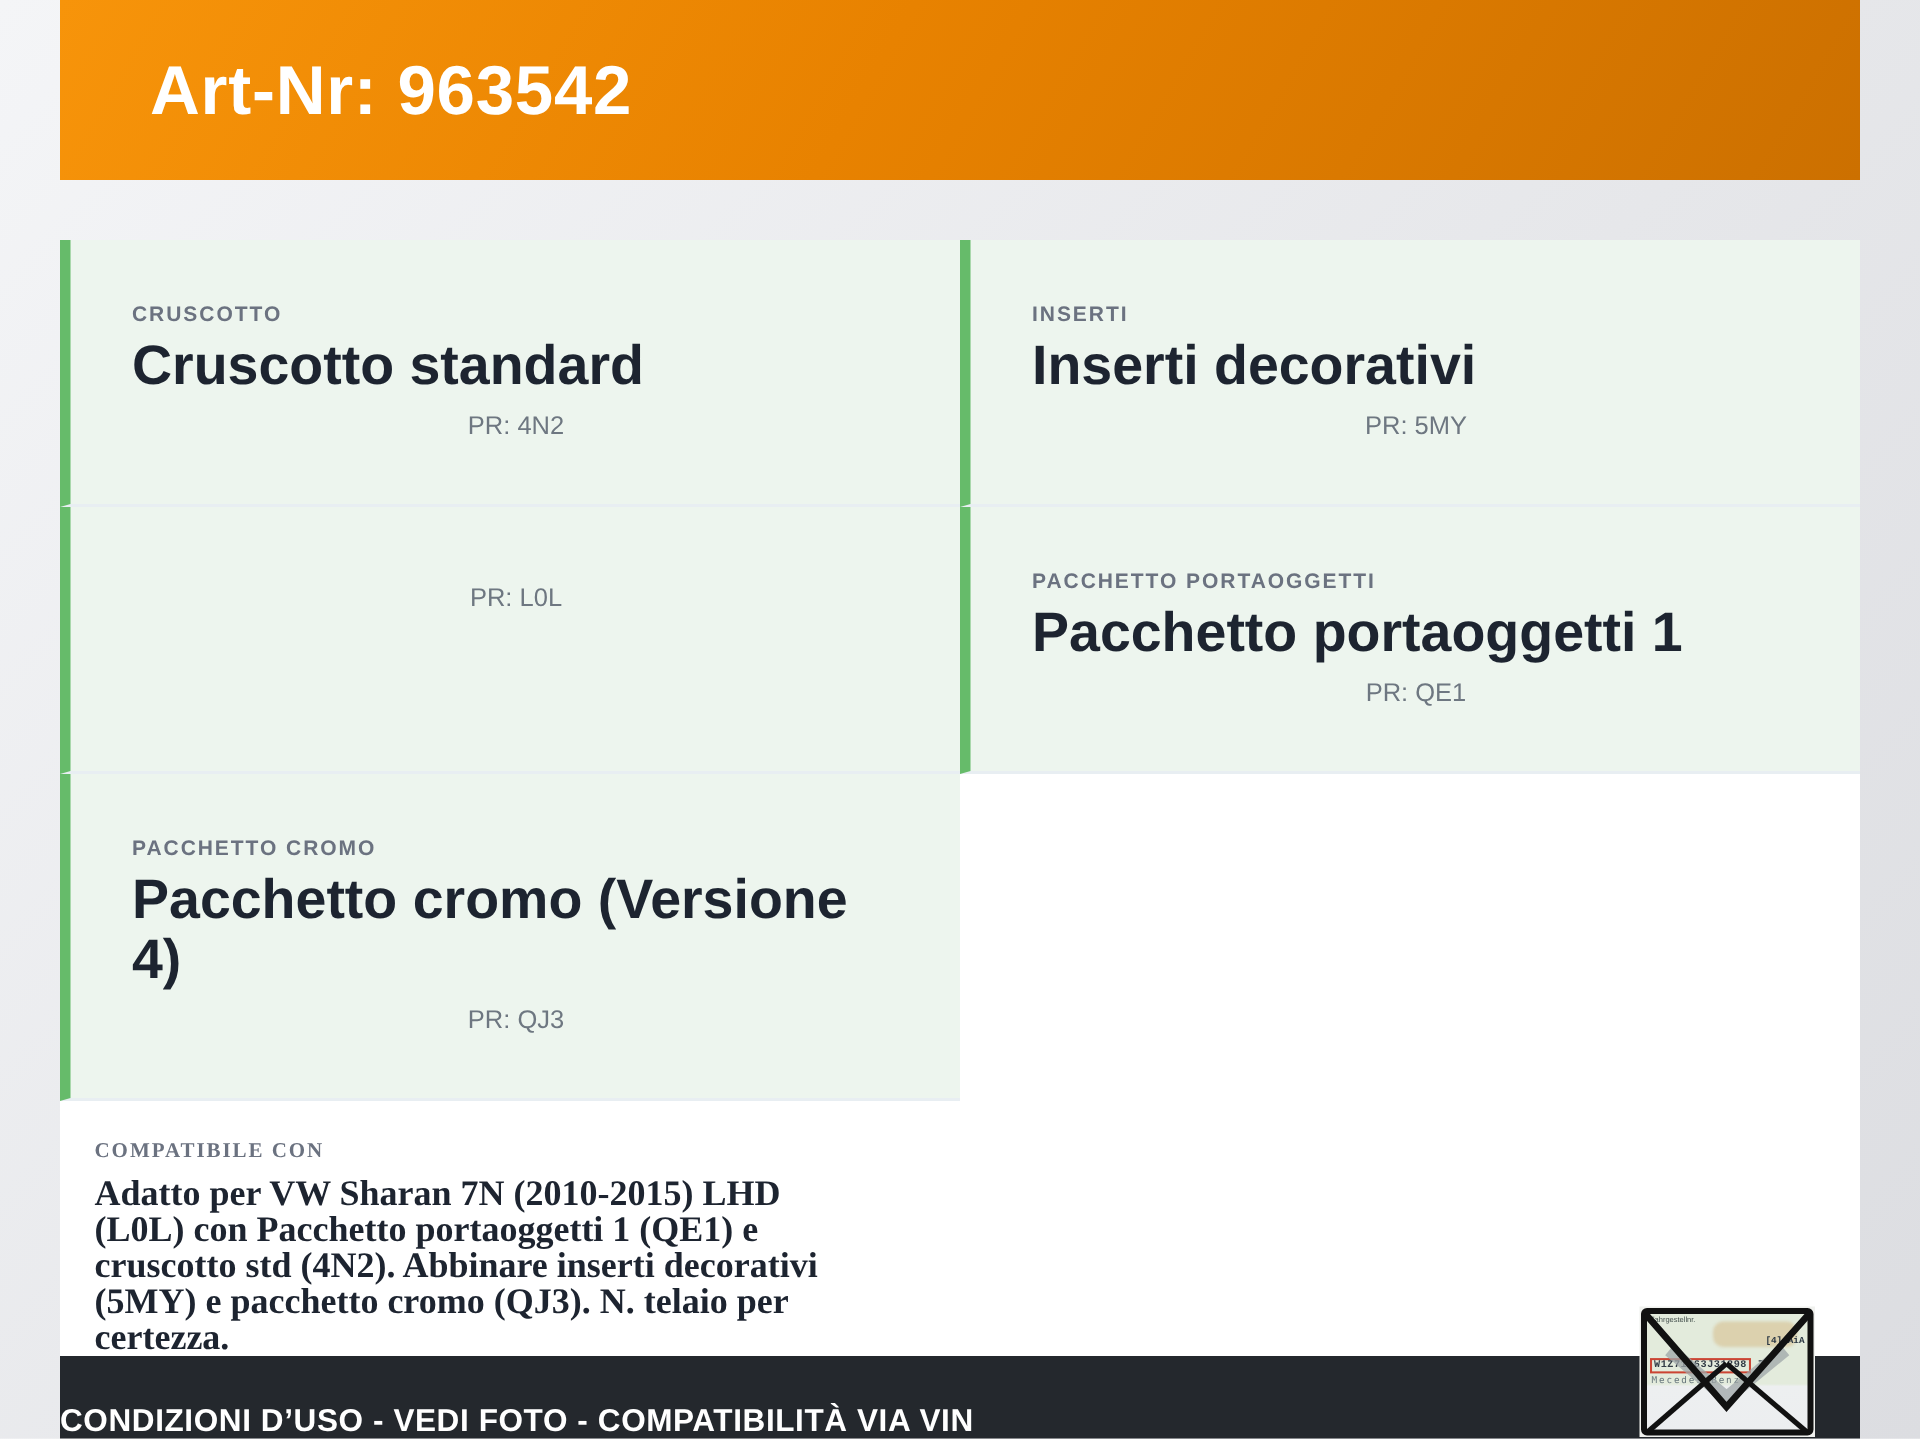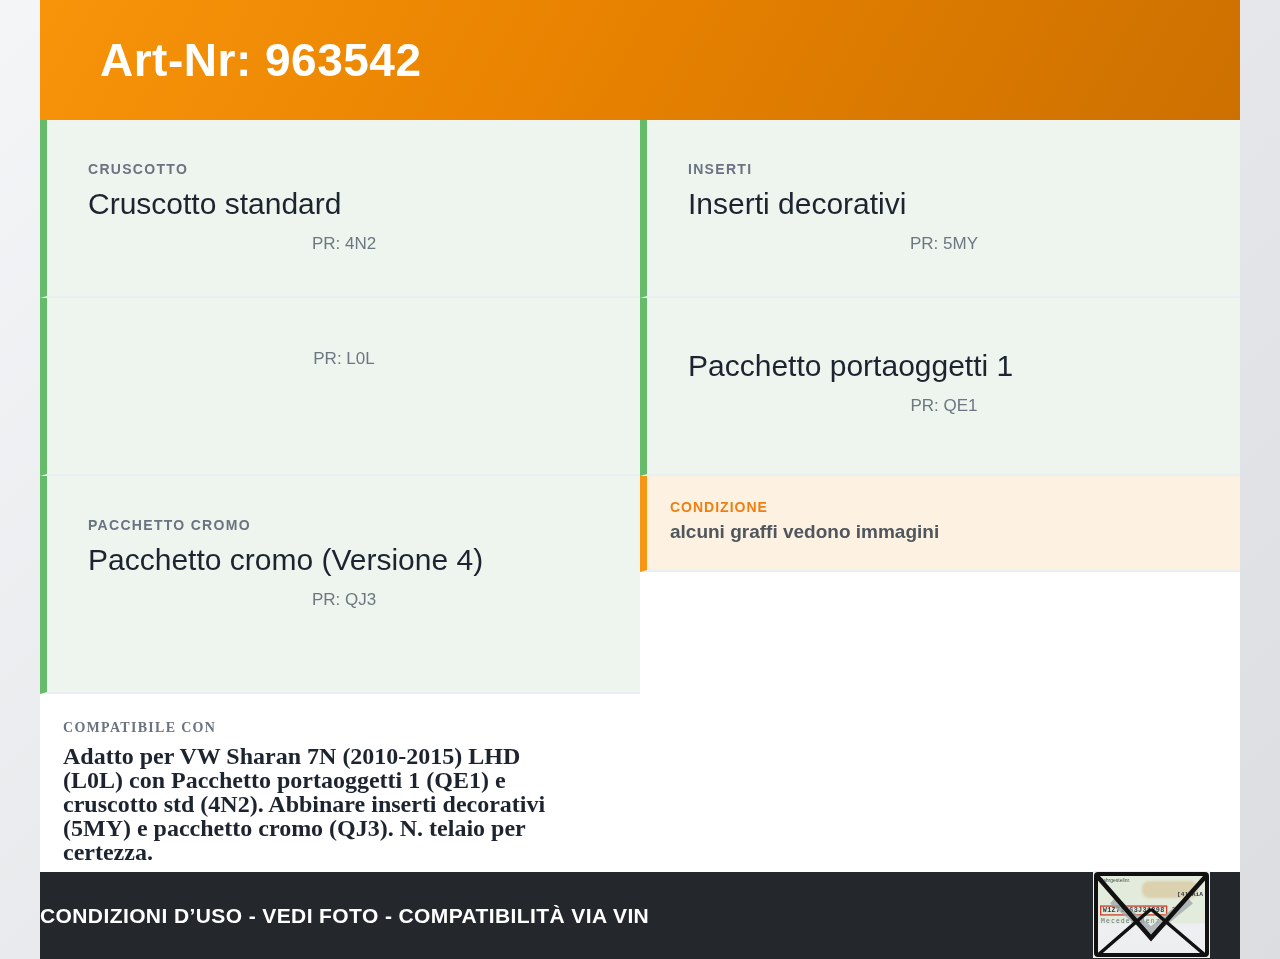--- a/index.html
+++ b/index.html
@@ -10,28 +10,28 @@
   .content { position:absolute; left:40px; top:0; width:1200px; height:959px;
     display:flex; flex-direction:column; }
 
   
   .hero { height:120px; flex:0 0 120px;
     background:linear-gradient(120deg,#f7940a 0%,#e88200 45%,#cc7000 100%);
     display:flex; align-items:center; padding-left:60px; }
   .hero h1 { color:#ffffff; font-size:46px; font-weight:800; letter-spacing:0.5px; }
 
   
-  .grid { flex:1 1 auto; display:flex; }
+  .grid { flex:1 1 auto; display:flex;margin-top:40px; }
   .col { width:600px; display:flex; flex-direction:column; background:#ffffff; }
   .card { background:#edf5ee; border-left:7px solid #66bb6a;
     border-bottom:2px solid #e8eef2; padding:41px 40px 0 41px; overflow:hidden; }
   .card.h178 { flex:0 0 178px; }
   .card.h218 { flex:0 0 218px; }
   .label { font-size:14px; font-weight:700; color:#6b7280; letter-spacing:1.3px; }
-  .title { font-size:30px; font-weight:400; color:#1d2430; line-height:40px; margin-top:7px; }
+  .title { font-size:37px; font-weight:700; color:#1d2430; line-height:40px; margin-top:7px; }
   .pr { font-size:17px; color:#6e7781; margin-top:10px;text-align:center; }
 
   
   .card.condition { background:#fdf1e2; border-left:7px solid #f79612;
     flex:0 0 96px; padding:23px 24px 0 23px; }
   .card.condition .label { color:#ee7f11; font-size:14px; letter-spacing:1px; }
   .condition-text { font-size:19px; font-weight:600; color:#4f565e; margin-top:6px; }
 
   
   .card.compat { background:#ffffff; border-left:none; border-bottom:none;
@@ -102,26 +102,23 @@
         </section>
       </div>
 
       <div class="col">
         <section class="card h178">
           <div class="label">INSERTI</div>
           <h2 class="title">Inserti decorativi</h2>
           <div class="pr">PR: 5MY</div>
         </section>
         <section class="card h178">
+          <div class="label">PACCHETTO PORTAOGGETTI</div>
           <h2 class="title">Pacchetto portaoggetti 1</h2>
           <div class="pr">PR: QE1</div>
-        </section>
-        <section class="card condition">
-          <div class="label">CONDIZIONE</div>
-          <div class="condition-text">alcuni graffi vedono immagini</div>
         </section>
         <div class="filler"></div>
       </div>
 
     </div>
 
     <footer class="footer">
       <span>CONDIZIONI D’USO - VEDI FOTO - COMPATIBILITÀ VIA VIN</span>
     </footer>
 

